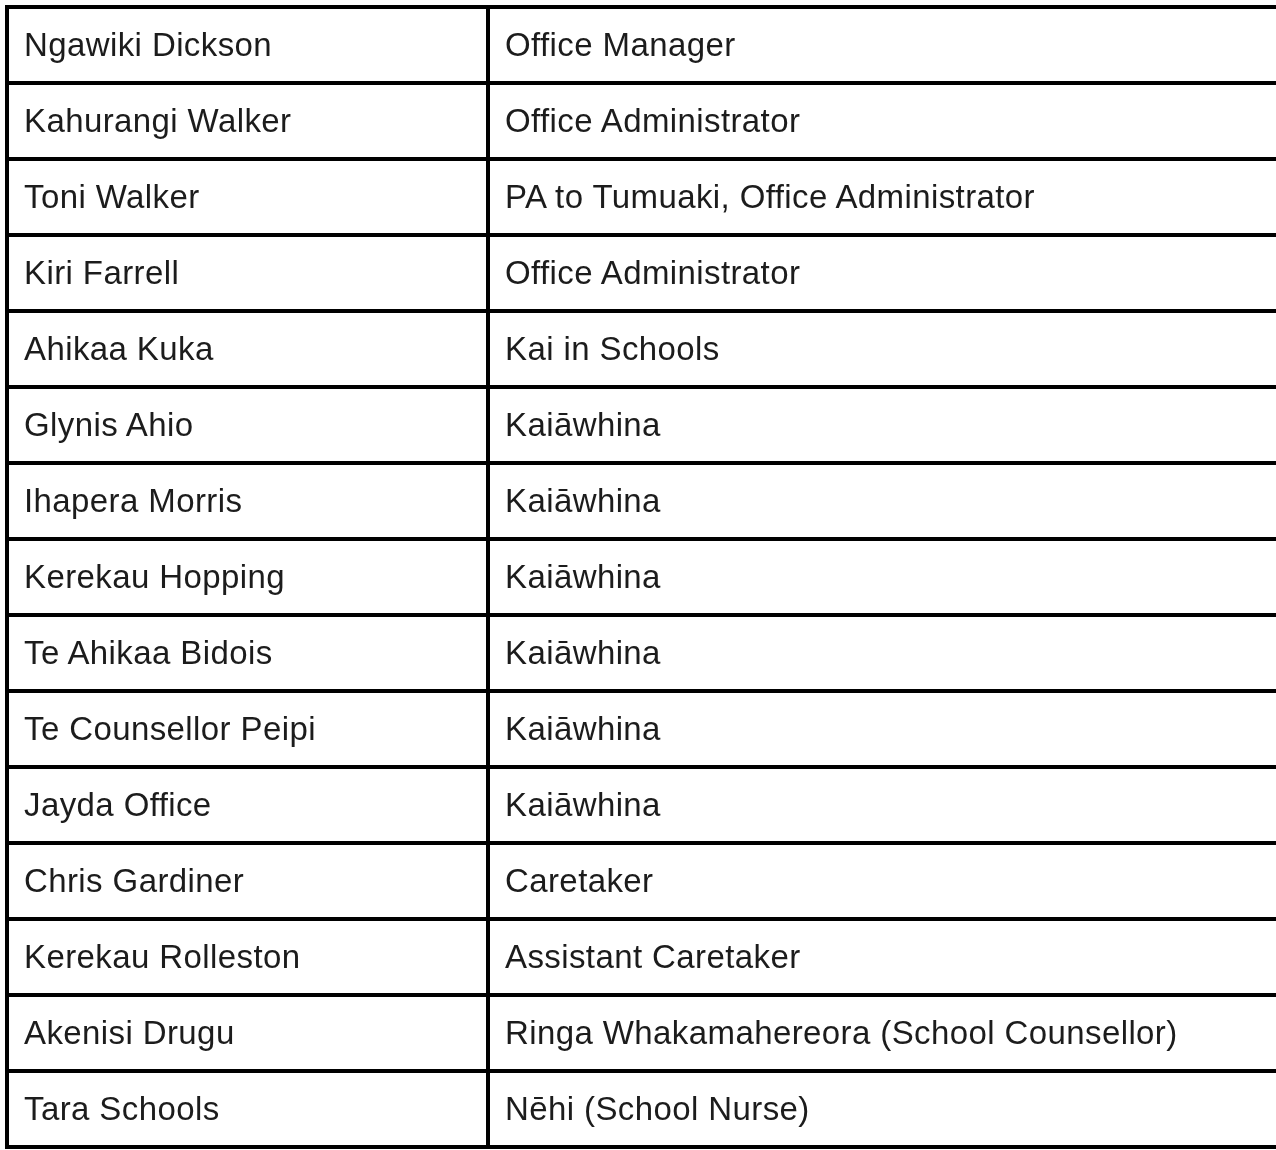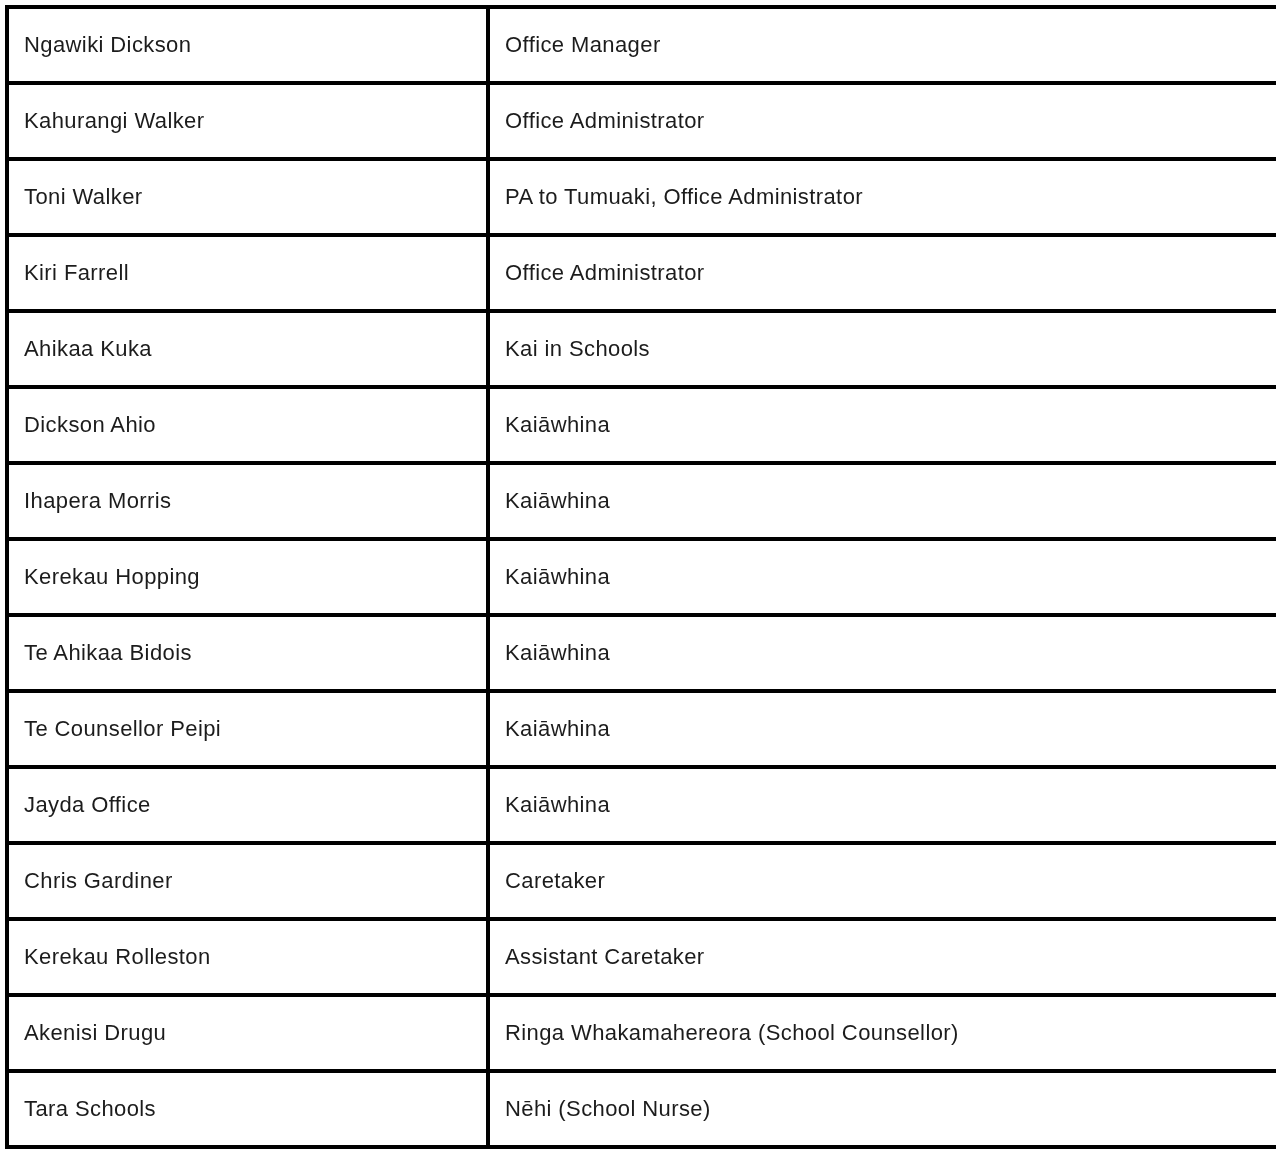--- a/index.html
+++ b/index.html
@@ -20,21 +20,21 @@
     top: 5px;
     left: 5px;
     width: 1271px;
     border-collapse: collapse;
     table-layout: fixed;
   }
   table.staff-table td {
     border: 4px solid #000000;
     height: 72px;
     vertical-align: middle;
-    font-size: 22px;
+    font-size: 33px;
     letter-spacing: 0.4px;
     color: #1c1c1c;
     padding: 0 10px 0 15px;
     background: #ffffff;
     white-space: nowrap;
     overflow: hidden;
   }
   td.col-name  { width: 452px; }
   td.col-role  { width: 790px; }
 </style>
@@ -68,21 +68,21 @@
 
   </tr>
 
   <tr>
     <td class="col-name">Ahikaa Kuka</td>
     <td class="col-role">Kai in Schools</td>
 
   </tr>
 
   <tr>
-    <td class="col-name">Dickson Ahio</td>
+    <td class="col-name">Glynis Ahio</td>
     <td class="col-role">Kaiāwhina</td>
 
   </tr>
 
   <tr>
     <td class="col-name">Ihapera Morris</td>
     <td class="col-role">Kaiāwhina</td>
 
   </tr>
 

